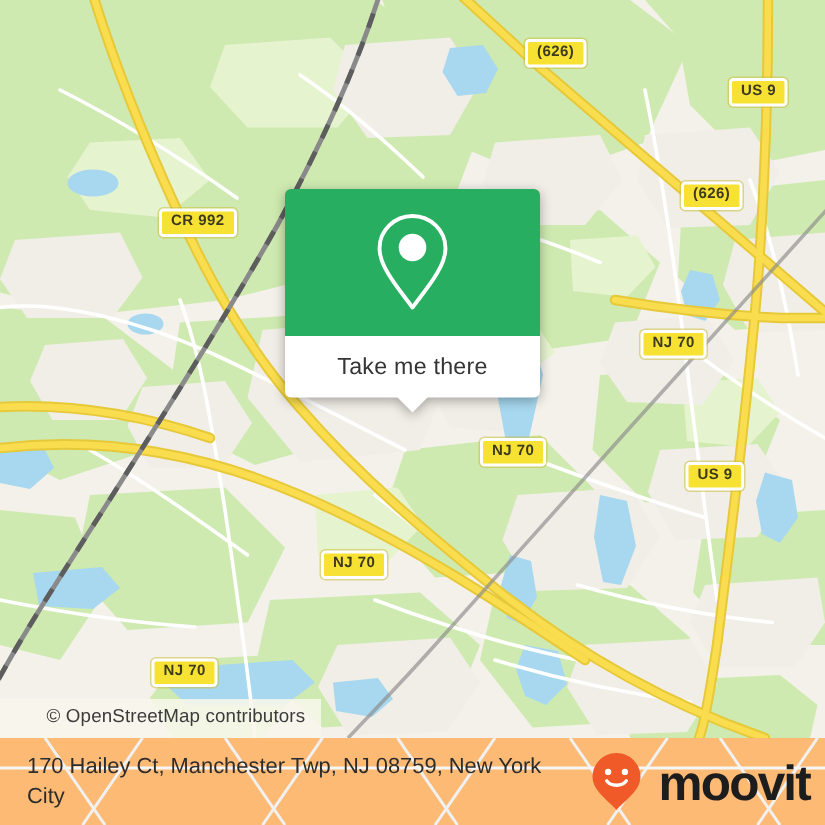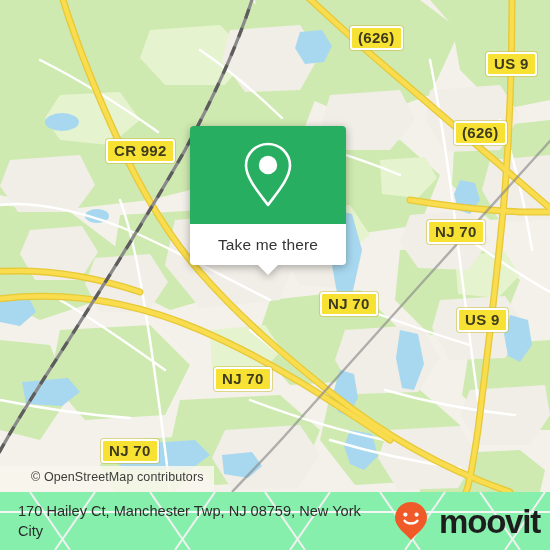--- a/index.html
+++ b/index.html
@@ -36,21 +36,21 @@
     color: #3b3b3b;
     letter-spacing: 0.1px;
     white-space: nowrap;
     z-index: 40;
   }
 
   
   #poi-card {
     position: absolute;
     left: 190px; top: 126px;
-    width: 156px;
+    width: 170px;
     z-index: 60;
     filter: drop-shadow(0 2px 4px rgba(0,0,0,0.32));
   }
   #poi-card .green {
     background: #27ae60;
     height: 98px;
     border-radius: 4px 4px 0 0;
     display: flex;
     align-items: center;
     justify-content: center;
@@ -79,36 +79,36 @@
     border-top: 11px solid #fff;
   }
 
   
   .shield {
     position: absolute;
     background: #f7e233;
     border: 2px solid #ffffff;
     border-radius: 3px;
     color: #3d3a1e;
-    font-size: 15px;
+    font-size: 10px;
     font-weight: bold;
     letter-spacing: 0.3px;
     padding: 2px 6px 3px 6px;
     line-height: 1;
     white-space: nowrap;
     z-index: 30;
     box-shadow: 0 0 0 1px rgba(200,190,60,0.55);
   }
 
   
   #bottombar {
     position: absolute;
     left: 0; top: 492px;
     width: 550px; height: 58px;
-    background: #86efac;
+    background: #fdba74;
     display: flex;
     align-items: center;
     z-index: 80;
     overflow: hidden;
   }
   #bottombar .watermark {
     position: absolute;
     left: 0; top: 0; width: 550px; height: 58px;
     opacity: 1;
     pointer-events: none;

